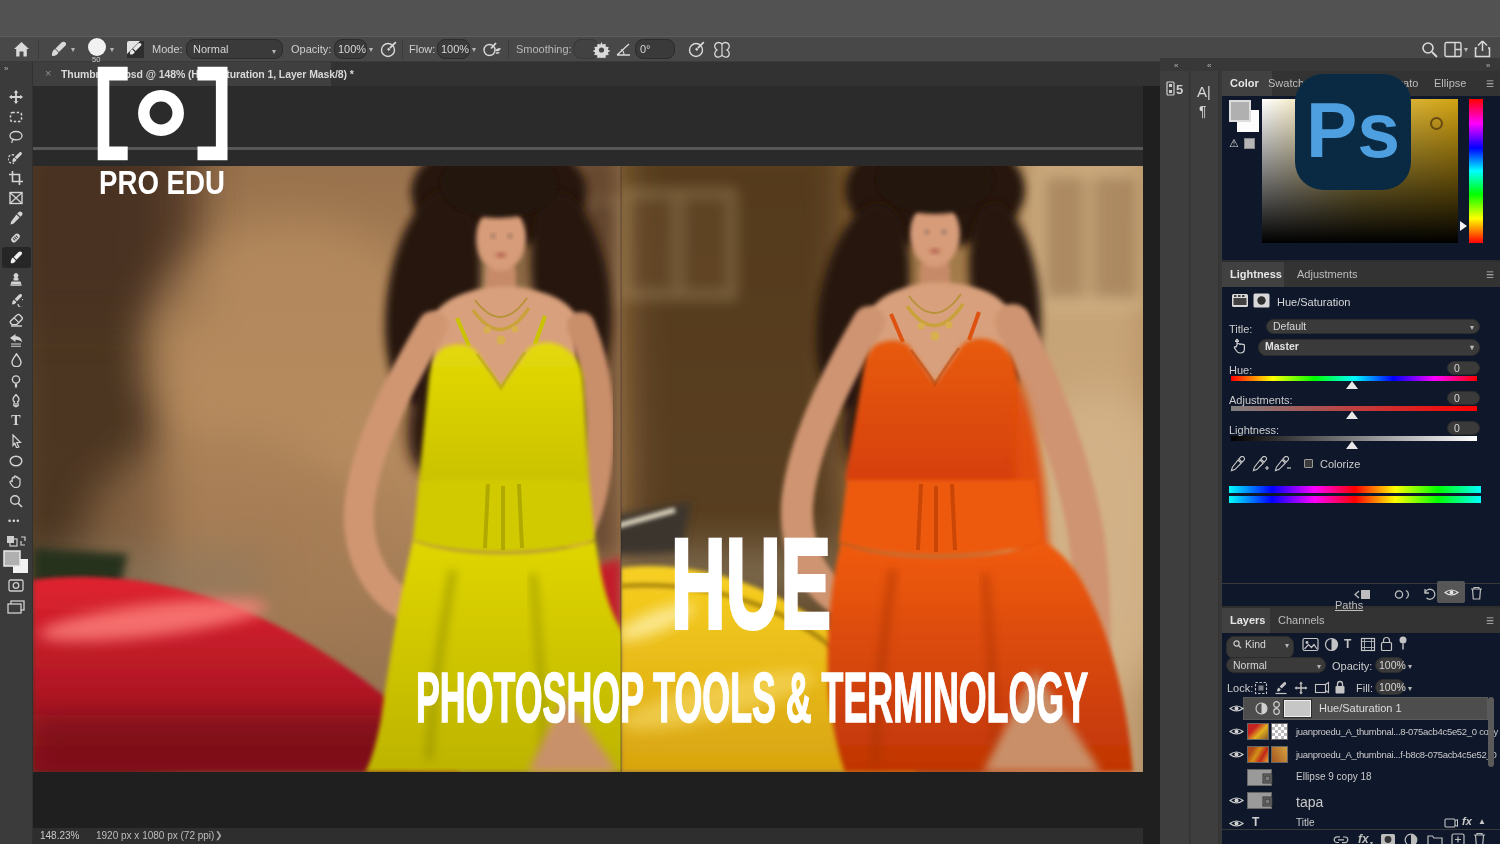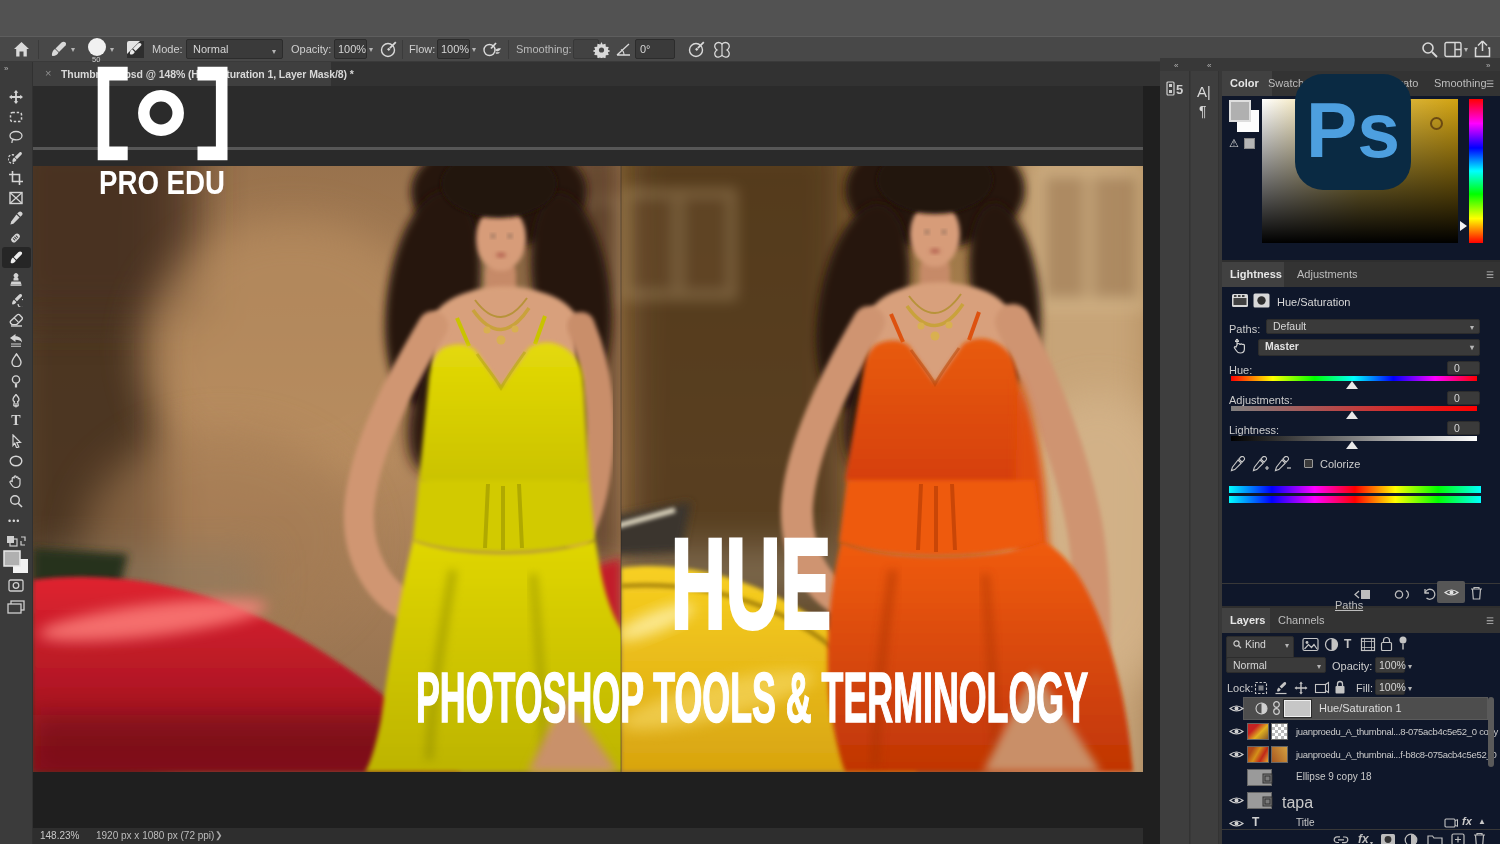--- a/index.html
+++ b/index.html
@@ -2,21 +2,21 @@
 <html><head>
 <meta charset="utf-8">
 <style>
   * { margin:0; padding:0; box-sizing:border-box; }
   html,body { width:1500px; height:844px; overflow:hidden; background:#2b2b2b;
     font-family:"Liberation Sans", sans-serif; }
   .abs { position:absolute; }
   .txt { color:#cfcfcf; font-size:11px; white-space:nowrap; }
   .chev { color:#b5b5b5; font-size:8px; }
   #rpanel span { white-space:nowrap; }
-  .inp { position:absolute; background:#3a3a3a; border:1px solid #2c2c2c; border-radius:2px;
+  .inp { position:absolute; background:#3a3a3a; border:1px solid #2c2c2c; border-radius:8px;
      color:#d6d6d6; font-size:11px; line-height:18px; padding-left:6px; }
 </style>
 </head>
 <body>
 
 <div class="abs" style="left:0;top:0;width:1500px;height:36px;background:#525252;"></div>
 <div class="abs" id="optbar" style="left:0;top:36px;width:1500px;height:26px;background:#484848;border-top:1px solid #5e5e5e;border-bottom:1px solid #3a3a3a;">
   <svg class="abs" style="left:13px;top:4px;" width="17" height="17" viewBox="0 0 17 17">
       <path d="M8.5,1 L16,8 H13.8 V15.5 H10.5 V10.5 H6.5 V15.5 H3.2 V8 H1 Z" fill="#d9d9d9"></path>
     </svg>
@@ -415,21 +415,21 @@
 <div class="abs" style="left:1197px;top:83px;color:#d8d8d8;font-size:15px;">A<span style="font-size:14px;">|</span></div>
 <div class="abs" style="left:1199px;top:103px;color:#d8d8d8;font-size:14px;">¶</div>
 
 <div class="abs" id="rpanel" style="left:1222px;top:71px;width:278px;height:773px;background:#0f172a;font-size:11px;color:#cccccc;">
 
   <div class="abs" style="left:0;top:0;width:278px;height:25px;background:#333333;"></div>
   <div class="abs" style="left:0;top:0;width:50px;height:25px;background:#414141;"></div>
   <span class="abs" style="left:8px;top:6px;font-weight:bold;color:#e6e6e6;">Color</span>
   <span class="abs" style="left:46px;top:6px;color:#bdbdbd;">Swatches</span>
   <span class="abs" style="left:175px;top:6px;color:#bdbdbd;">gato</span>
-  <span class="abs" style="left:212px;top:6px;color:#bdbdbd;">Smoothing</span>
+  <span class="abs" style="left:212px;top:6px;color:#bdbdbd;">Ellipse</span>
   <span class="abs" style="left:264px;top:8px;color:#bdbdbd;font-size:9px;">☰</span>
 
   <div class="abs" style="left:15px;top:39px;width:22px;height:22px;background:#fdfdfd;"></div>
   <div class="abs" style="left:7px;top:29px;width:22px;height:22px;background:#b0b0b0;border:2px solid #dedede;"></div>
   <div class="abs" style="left:7px;top:66px;width:13px;height:12px;color:#d8d8d8;font-size:11px;line-height:12px;">⚠</div>
   <div class="abs" style="left:22px;top:67px;width:11px;height:11px;background:#b5b5b5;border:1px solid #888;"></div>
 
   <div class="abs" style="left:40px;top:28px;width:196px;height:144px;background:linear-gradient(to top, #000000, rgba(0,0,0,0)), linear-gradient(to right, #ffffff, #e2c258 50%, #d2a312);"></div>
   <div class="abs" style="left:208px;top:46px;width:13px;height:13px;border:2px solid #6b4a12;border-radius:50%;"></div>
 
@@ -447,21 +447,21 @@
       <rect x="2.5" y="5" width="13" height="7" fill="#414141"></rect>
       <rect x="3" y="2" width="2.5" height="2" fill="#414141"></rect>
       <rect x="7" y="2" width="2.5" height="2" fill="#414141"></rect>
       <rect x="11" y="2" width="2.5" height="2" fill="#414141"></rect>
     </svg>
   <svg class="abs" style="left:31px;top:222px;" width="17" height="15" viewBox="0 0 17 15">
       <rect x="0.5" y="0.5" width="16" height="14" rx="1.5" fill="#d8d8d8"></rect>
       <circle cx="8.5" cy="7.5" r="4.2" fill="#2f2f2f"></circle>
     </svg>
   <span class="abs" style="left:55px;top:225px;color:#d8d8d8;">Hue/Saturation</span>
-  <span class="abs" style="left:7px;top:252px;">Paths:</span>
+  <span class="abs" style="left:7px;top:252px;">Title:</span>
   <div class="inp" style="left:44px;top:248px;width:214px;height:15px;line-height:13px;font-size:10.5px;">Default<span class="abs chev" style="right:5px;top:1px;">▾</span></div>
   <svg class="abs" style="left:10px;top:267px;" width="16" height="16" viewBox="0 0 16 16">
       <path d="M5,1 v6 M5,7 c0,-2 3,-2 3,0 c0,-1.5 2.4,-1.5 2.4,0 c0,-1 2,-1 2,.5 V11 c0,2.5 -1.8,4 -4.2,4 -2,0 -3,-.8 -4,-2.5 L2.5,10 c-.6,-1 .6,-2 1.5,-1z" fill="none" stroke="#d0d0d0" stroke-width="1.2"></path>
       <path d="M3,3.5 h4 M5,1.2 l-1.6,1.8 M5,1.2 l1.6,1.8" stroke="#d0d0d0" stroke-width="1.1" fill="none"></path>
     </svg>
   <div class="inp" style="left:36px;top:268px;width:222px;height:17px;line-height:13px;font-size:10.5px;font-weight:bold;color:#e2e2e2;">Master<span class="abs chev" style="right:5px;top:1px;">▾</span></div>
   <span class="abs" style="left:7px;top:293px;">Hue:</span>
   <div class="inp" style="left:225px;top:290px;width:33px;height:14px;line-height:12px;font-size:10.5px;">0</div>
   <div class="abs" style="left:9px;top:305px;width:246px;height:5px;background:linear-gradient(to right,#ff0000,#ffff00 17%,#00ff00 34%,#00ffff 50%,#0000ff 66%,#ff00ff 83%,#ff0000);"></div>
   <div class="abs" style="left:124px;top:310px;width:0;height:0;border-left:6px solid transparent;border-right:6px solid transparent;border-bottom:8px solid #e8e8e8;"></div>
@@ -612,21 +612,21 @@
   <span class="abs" style="left:74px;top:700px;color:#c9c9c9;font-size:10px;">Ellipse 9 copy 18</span>
   <svg class="abs" style="left:7px;top:724px;" width="15" height="11" viewBox="0 0 15 11">
       <path d="M1,5.5 Q7.5,0.5 14,5.5 Q7.5,10.5 1,5.5z" fill="none" stroke="#cfcfcf" stroke-width="1.2"></path>
       <circle cx="7.5" cy="5.5" r="2" fill="#cfcfcf"></circle>
     </svg>
   <div class="abs" style="left:25px;top:721px;width:25px;height:17px;background:#9a9a9a;border:1px solid #666;"></div>
   <svg class="abs" style="left:40px;top:725px;" width="11" height="11" viewBox="0 0 11 11">
       <rect x="1" y="1" width="9" height="9" fill="#7a7a7a" stroke="#333" stroke-width="1"></rect>
       <rect x="3" y="3" width="5" height="5" fill="none" stroke="#333" stroke-width="1"></rect>
     </svg>
-  <span class="abs" style="left:60px;top:723px;color:#c9c9c9;font-size:16px;">tapa</span>
+  <span class="abs" style="left:74px;top:723px;color:#c9c9c9;font-size:14px;">tapa</span>
   <svg class="abs" style="left:7px;top:747px;" width="15" height="11" viewBox="0 0 15 11">
       <path d="M1,5.5 Q7.5,0.5 14,5.5 Q7.5,10.5 1,5.5z" fill="none" stroke="#cfcfcf" stroke-width="1.2"></path>
       <circle cx="7.5" cy="5.5" r="2" fill="#cfcfcf"></circle>
     </svg>
   <span class="abs" style="left:30px;top:744px;color:#cfcfcf;font-weight:bold;font-size:12px;">T</span>
   <span class="abs" style="left:74px;top:746px;color:#c9c9c9;font-size:10px;">Title</span>
   <svg class="abs" style="left:222px;top:746px;" width="14" height="12" viewBox="0 0 14 12">
       <rect x="1" y="2" width="10" height="8" rx="1" fill="none" stroke="#c4c4c4" stroke-width="1.1"></rect>
       <path d="M11,4 l2.5,-1.5 v7 L11,8" fill="none" stroke="#c4c4c4" stroke-width="1"></path>
     </svg>

